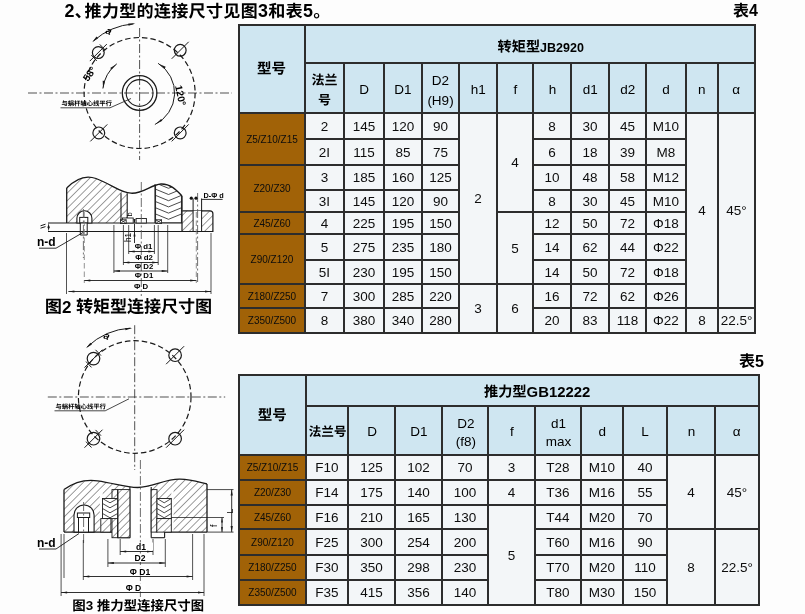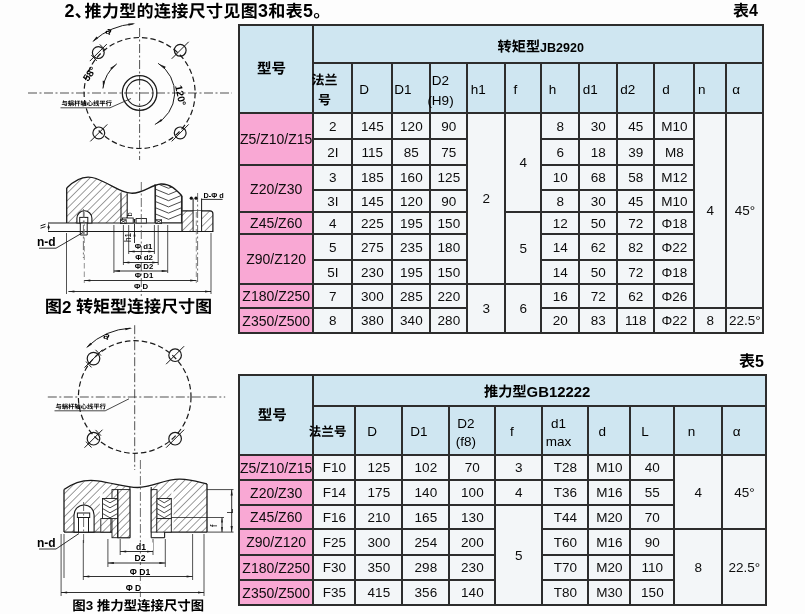--- a/index.html
+++ b/index.html
@@ -1,20 +1,20 @@
 <!DOCTYPE html>
 <html><head><meta charset="utf-8"><style>
 html,body{margin:0;padding:0;}
 body{width:805px;height:614px;background:#fdfdfd;font-family:"Liberation Sans",sans-serif;position:relative;overflow:hidden;}
 table{border-collapse:collapse;table-layout:fixed;position:absolute;background:#f3f6f8;}
 td{border:2px solid #2d2d2d;text-align:center;vertical-align:middle;padding:0;font-size:13.5px;color:#0d0d0d;overflow:hidden;}
 td.h{background:#cfe6f1;}
 .t4{left:238px;top:24px;}
 .t5{left:238px;top:374px;}
-td.m{font-size:14px;background:#f9a8d4;}
+td.m{font-size:10px;background:#a16207;}
 #ov{position:absolute;left:0;top:0;z-index:9;}
 </style></head><body>
 <table class="t4" style="border:2.5px solid #2d2d2d">
     <colgroup>
       <col style="width:66px">
       <col style="width:39px">
       <col style="width:40px">
       <col style="width:38px">
       <col style="width:37px">
       <col style="width:38px">
@@ -70,21 +70,21 @@
         <td>39</td>
         <td>M8</td>
       </tr>
       <tr style="height:25px">
         <td class="m" rowspan="2">Z20/Z30</td>
         <td>3</td>
         <td>185</td>
         <td>160</td>
         <td>125</td>
         <td>10</td>
-        <td>68</td>
+        <td>48</td>
         <td>58</td>
         <td>M12</td>
       </tr>
       <tr style="height:22px">
         <td>3I</td>
         <td>145</td>
         <td>120</td>
         <td>90</td>
         <td>8</td>
         <td>30</td>
@@ -104,21 +104,21 @@
         <td>Φ18</td>
       </tr>
       <tr style="height:26px">
         <td class="m" rowspan="2">Z90/Z120</td>
         <td>5</td>
         <td>275</td>
         <td>235</td>
         <td>180</td>
         <td>14</td>
         <td>62</td>
-        <td>82</td>
+        <td>44</td>
         <td>Φ22</td>
       </tr>
       <tr style="height:24px">
         <td>5I</td>
         <td>230</td>
         <td>195</td>
         <td>150</td>
         <td>14</td>
         <td>50</td>
         <td>72</td>

